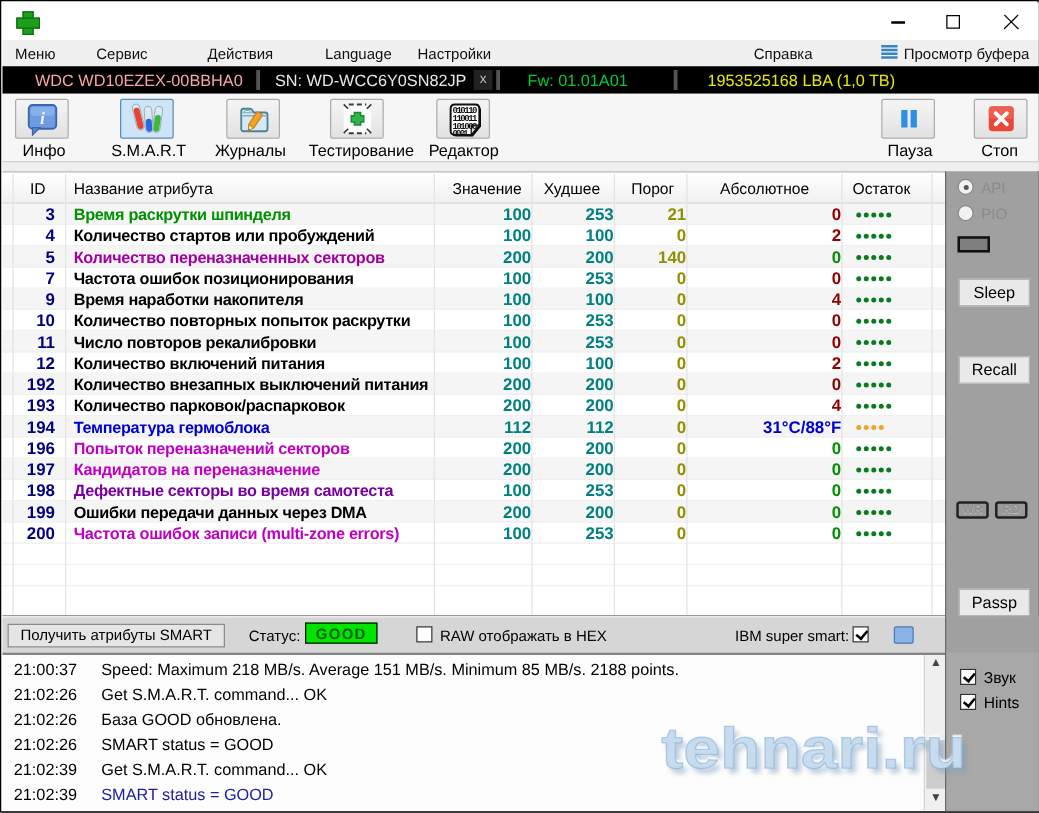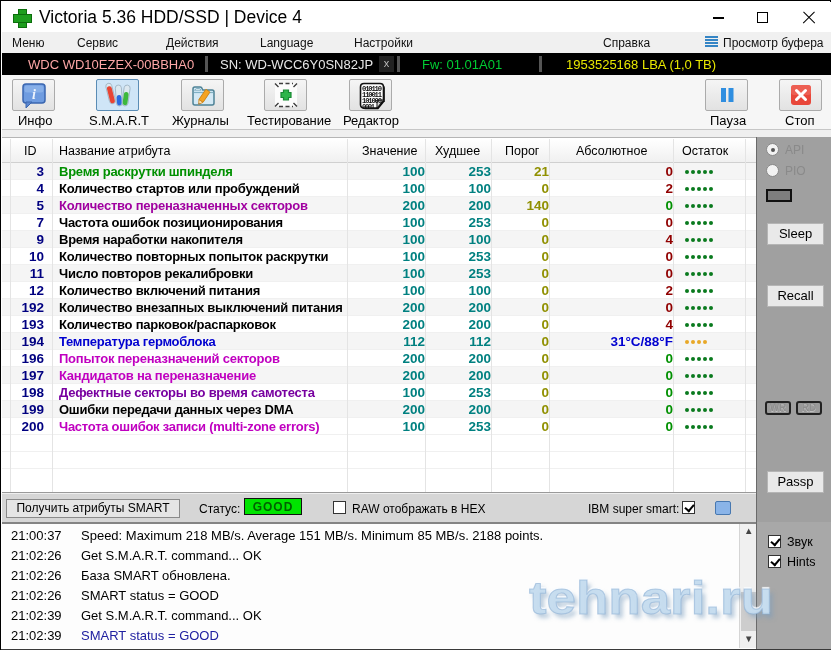--- a/index.html
+++ b/index.html
@@ -76,31 +76,30 @@
 .sarr{position:absolute;left:4px;width:10px;height:10px;color:#444;font-size:9.5px;line-height:10px}
 #sthumb{position:absolute;left:1px;top:68px;width:15px;height:39px;background:#cdcdcd}
 #brpanel{position:absolute;left:755px;top:521px;width:75px;height:127px;background:#a8a8a8;border-left:1px solid #6a6a6a;font-size:12.5px;color:#000}
 #bottomedge{position:absolute;left:0px;top:648px;width:831px;height:2px;background:#3a3a3a}
 #wmark{position:absolute;left:528px;top:570px;width:310px;height:70px;font-size:46px;font-weight:bold;letter-spacing:0px;transform:scaleX(1.15);transform-origin:left;color:rgba(196,219,238,0.95);-webkit-text-stroke:1px rgba(135,172,210,0.55);text-shadow:0 -2px 1px rgba(248,252,255,0.9),3px 4px 4px rgba(120,155,190,0.5);z-index:50;pointer-events:none}
 </style></head>
 <body>
 <div id="win">
   <div id="title">
     <div id="plus"></div>
-    <div class="txt">Victoria 5.36 HDD/SSD | Device 4</div>
     <div id="minb"></div>
       <div id="maxb"></div>
       <div id="clsb"></div>
   </div>
   <div id="menu">
     <span style="left:10px">Меню</span>
     <span style="left:75px">Сервис</span>
     <span style="left:164px">Действия</span>
     <span style="left:258px">Language</span>
-    <span style="left:352px">Настройки</span>
+    <span style="left:332px">Настройки</span>
     <span style="left:601px">Справка</span>
     <div id="bufico">
         <i></i>
         <i></i>
         <i></i>
         <i></i>
       </div>
     <span style="left:721px">Просмотр буфера</span>
   </div>
   <div id="devbar">
@@ -353,21 +352,21 @@
     <div class="ll" style="top:2px">
         <span class="lt">21:00:37</span>
         <span class="lm">Speed: Maximum 218 MB/s. Average 151 MB/s. Minimum 85 MB/s. 2188 points.</span>
       </div>
     <div class="ll" style="top:22px">
         <span class="lt">21:02:26</span>
         <span class="lm">Get S.M.A.R.T. command... OK</span>
       </div>
     <div class="ll" style="top:42px">
         <span class="lt">21:02:26</span>
-        <span class="lm">База SMART обновлена.</span>
+        <span class="lm">База GOOD обновлена.</span>
       </div>
     <div class="ll" style="top:62px">
         <span class="lt">21:02:26</span>
         <span class="lm">SMART status = GOOD</span>
       </div>
     <div class="ll" style="top:82px">
         <span class="lt">21:02:39</span>
         <span class="lm">Get S.M.A.R.T. command... OK</span>
       </div>
     <div class="ll" style="top:102px;color:#2020a0">

